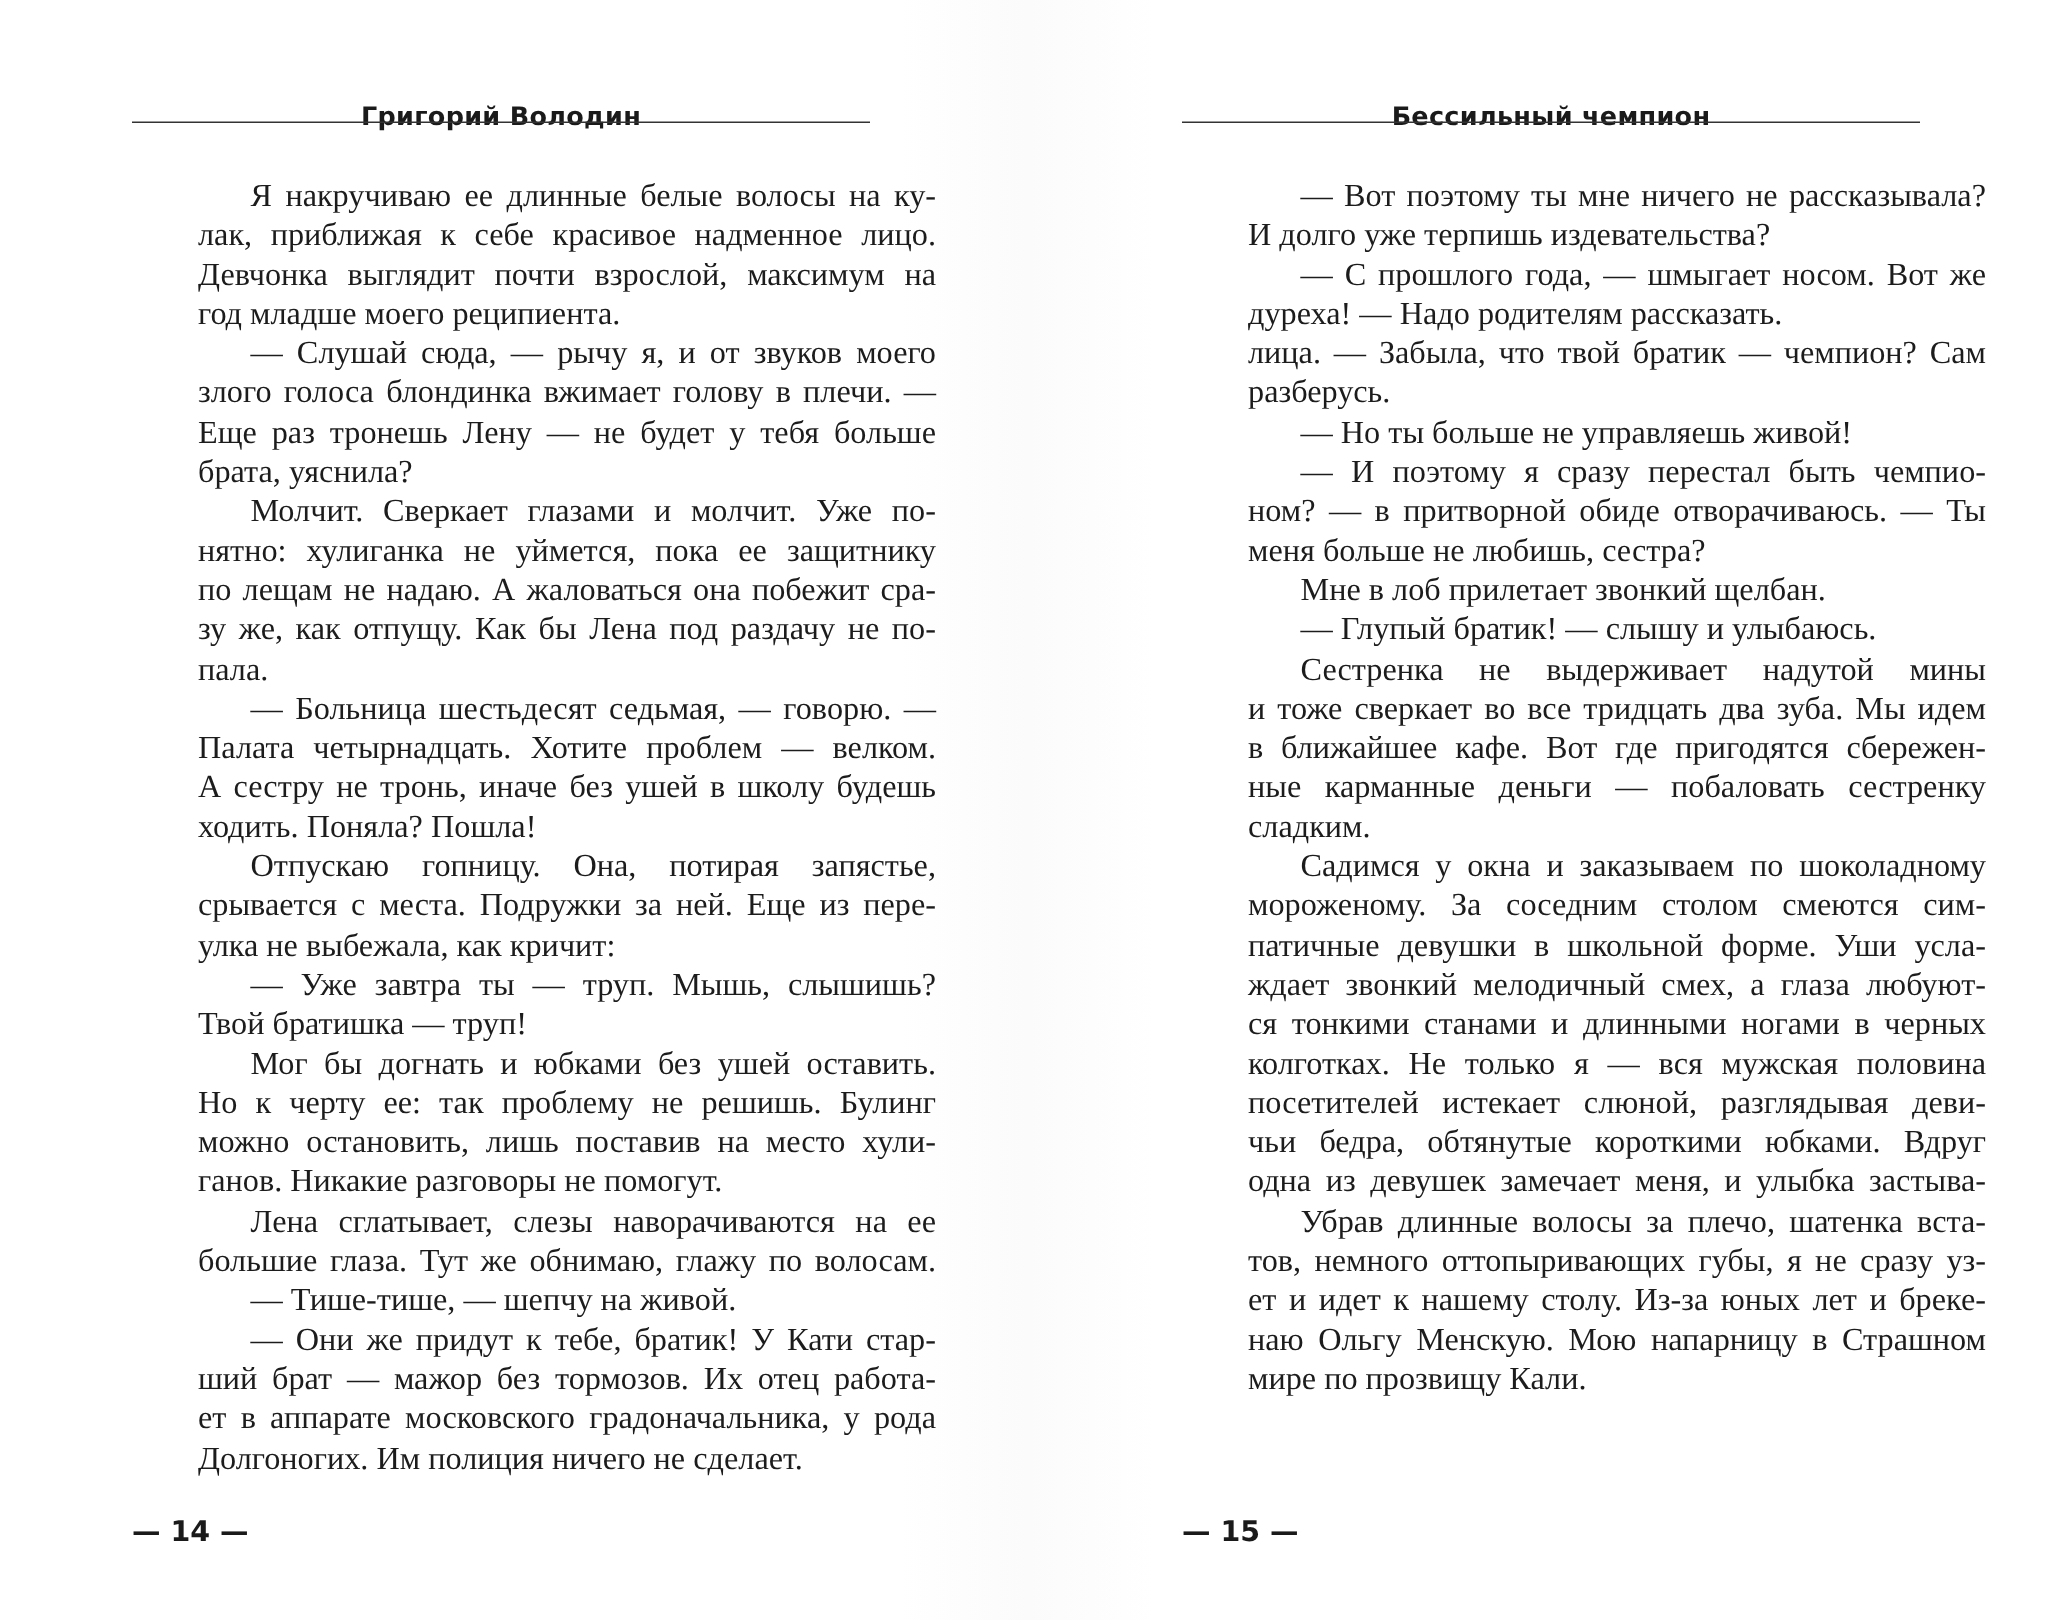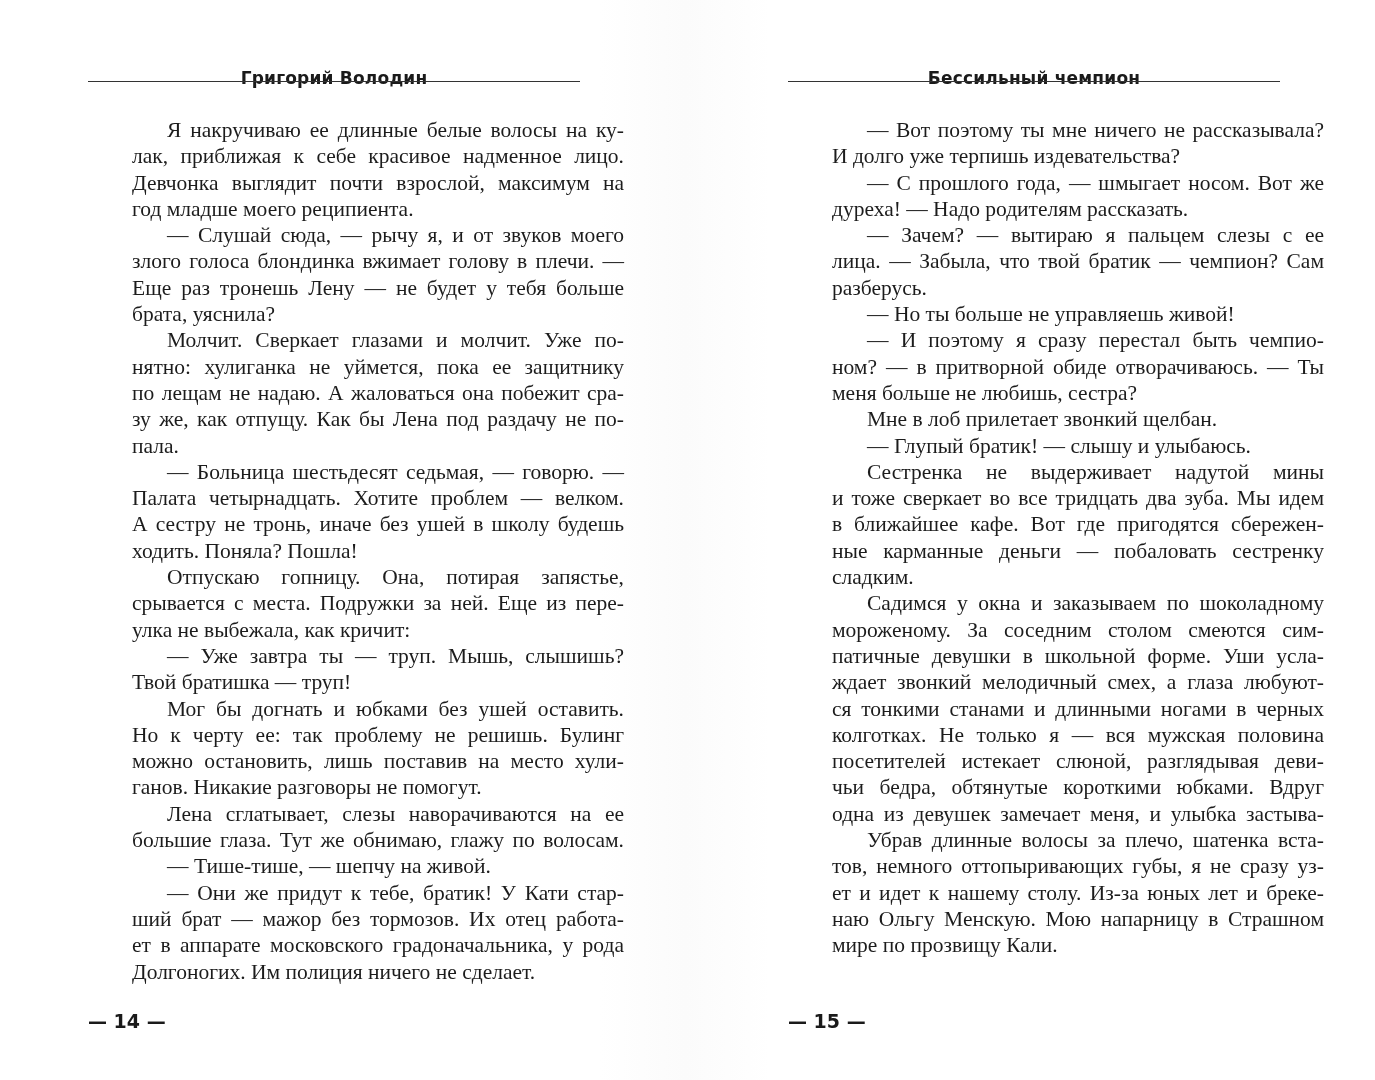--- a/index.html
+++ b/index.html
@@ -89,21 +89,20 @@
 </div>
 
 <div class="page right">
   <div class="running-head">Бессильный чемпион</div>
   <div class="rule"></div>
   <div class="body-text">
       <span class="line indent">— Вот поэтому ты мне ничего не рассказывала?</span>
       <span class="line last">И долго уже терпишь издевательства?</span>
       <span class="line indent">— С прошлого года, — шмыгает носом. Вот же</span>
       <span class="line last">дуреха! — Надо родителям рассказать.</span>
-      <span class="line indent">— Зачем? — вытираю я пальцем слезы с ее</span>
       <span class="line">лица. — Забыла, что твой братик — чемпион? Сам</span>
       <span class="line last">разберусь.</span>
       <span class="line indent last">— Но ты больше не управляешь живой!</span>
       <span class="line indent">— И поэтому я сразу перестал быть чемпио-</span>
       <span class="line">ном? — в притворной обиде отворачиваюсь. — Ты</span>
       <span class="line last">меня больше не любишь, сестра?</span>
       <span class="line indent last">Мне в лоб прилетает звонкий щелбан.</span>
       <span class="line indent last">— Глупый братик! — слышу и улыбаюсь.</span>
       <span class="line indent">Сестренка не выдерживает надутой мины</span>
       <span class="line">и тоже сверкает во все тридцать два зуба. Мы идем</span>

